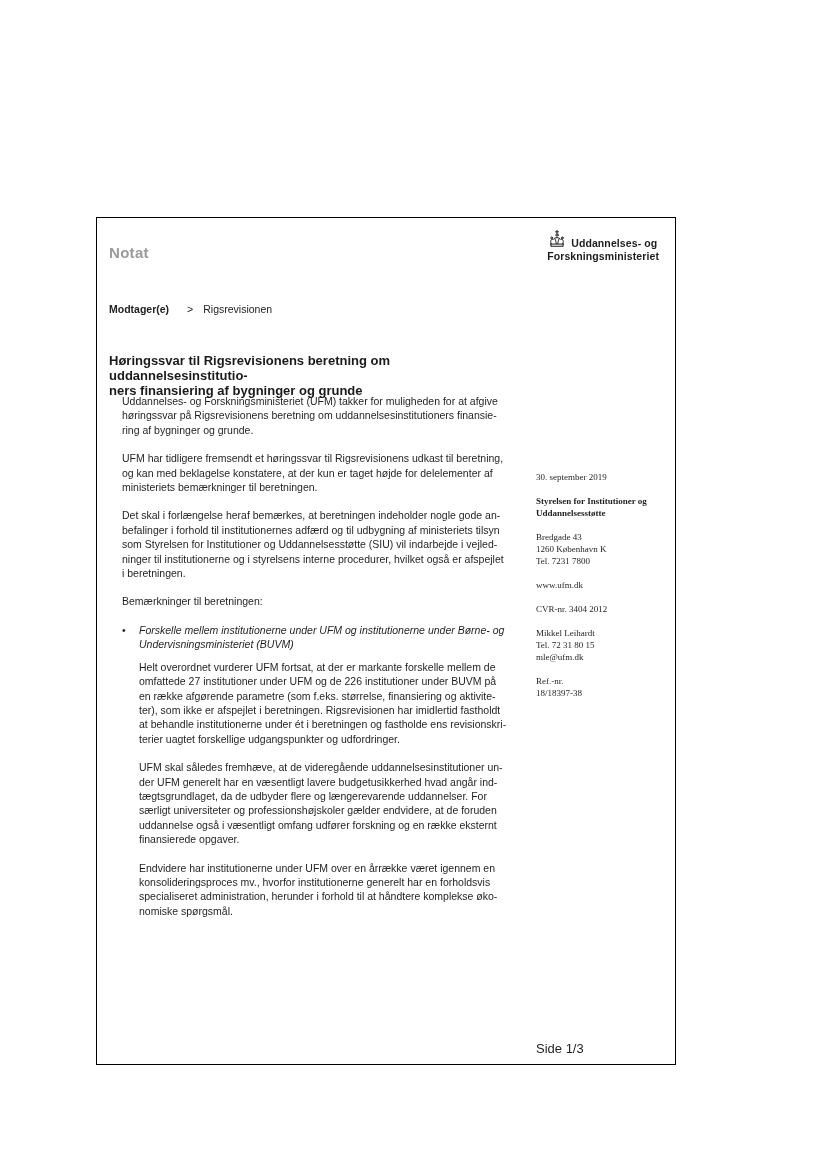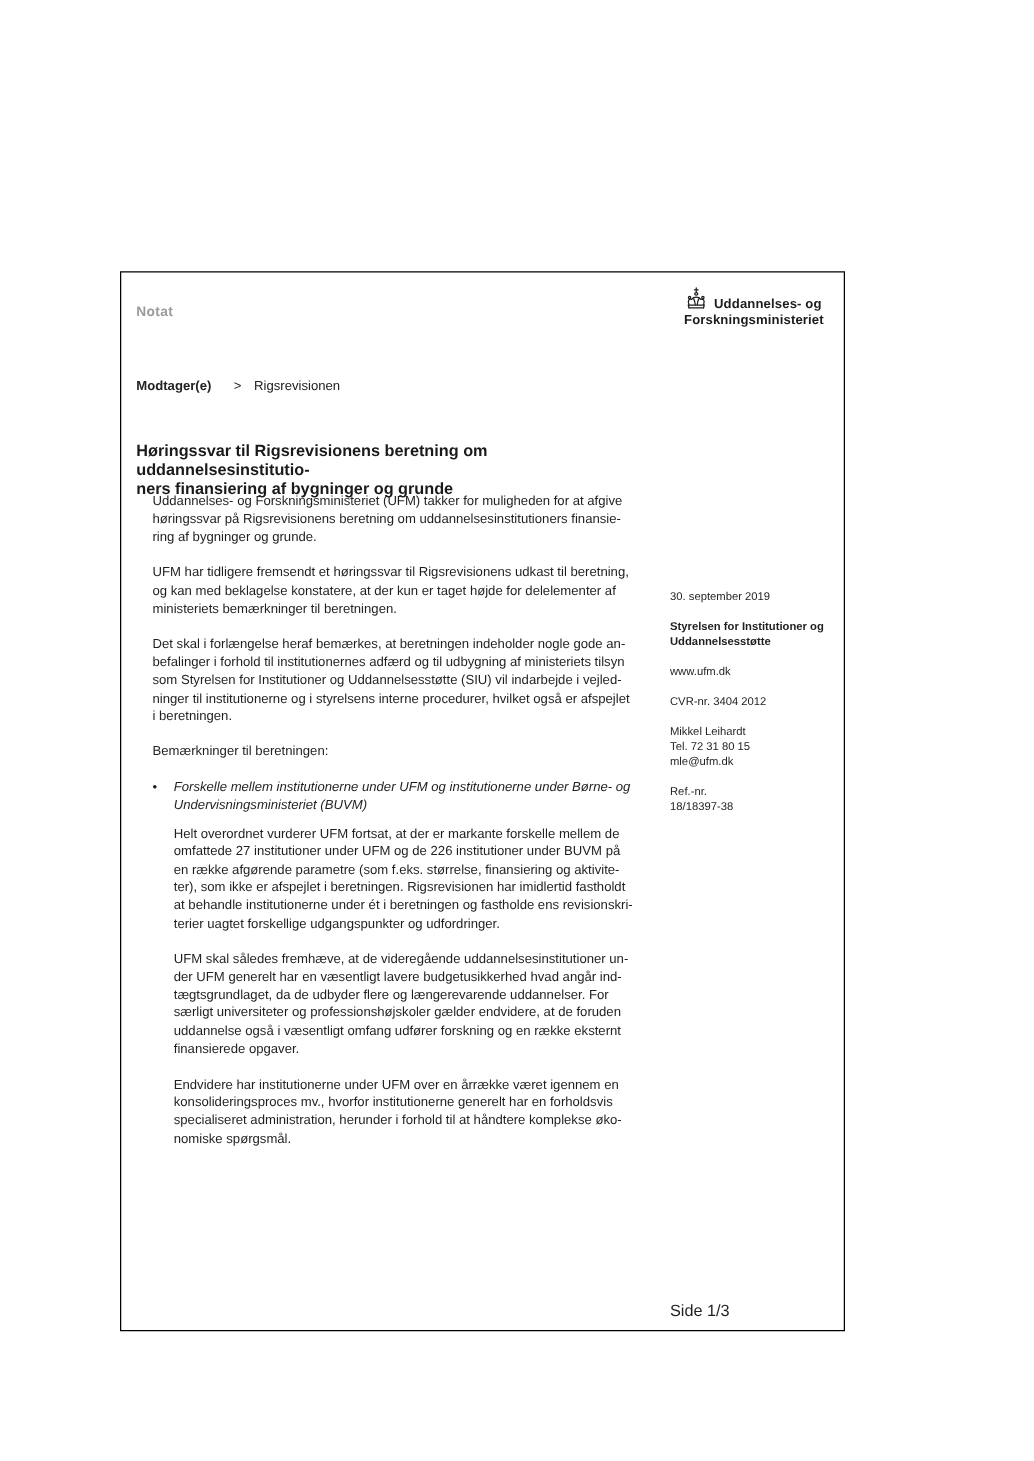--- a/index.html
+++ b/index.html
@@ -5,21 +5,21 @@
   html,body{margin:0;padding:0;background:#ffffff;}
   body{width:827px;height:1169px;position:relative;font-family:"Liberation Sans",sans-serif;color:#222;}
   .canvas{position:absolute;inset:0;background:#ffffff;}
   .page{
     position:absolute;left:96px;top:217px;width:578px;height:846px;
     background:#ffffff;border:1.5px solid #000;
   }
   .pre{white-space:pre-line;}
   .notat{
     position:absolute;left:12px;top:26px;
-    font-size:11px;font-weight:bold;color:#9b9b9b;letter-spacing:.3px;
+    font-size:15px;font-weight:bold;color:#9b9b9b;letter-spacing:.3px;
   }
   .logo{position:absolute;right:16px;top:11px;font-weight:bold;font-size:10.5px;line-height:12px;color:#1d1d1b;letter-spacing:.1px;}
   .logo-row{display:flex;align-items:flex-end;gap:4px;}
   .logo-row svg{display:block;margin-bottom:-1px;}
   .logo-line2{margin-top:1px;}
   .recipient{position:absolute;left:12px;top:85px;font-size:10.5px;}
   .recipient .lbl{font-weight:bold;}
   .recipient .sep{margin:0 10px 0 18px;}
   .title{
     position:absolute;left:12px;top:135px;width:420px;margin:0;
@@ -29,21 +29,21 @@
     position:absolute;left:25px;top:176px;width:412px;
     font-size:10.5px;line-height:14.4px;color:#1f1f1f;
   }
   .bodycol p{margin:0 0 14px 0;}
   .bullet-item{display:flex;margin:0 0 8px 0;}
   .bullet-marker{width:17px;flex:0 0 17px;}
   .bullet-text{font-style:italic;}
   .indent{padding-left:17px;}
   .sidebar{
     position:absolute;left:439px;top:253px;width:140px;
-    font-size:9px;line-height:12px;color:#1f1f1f;
+    font-size:9px;line-height:12px;color:#1f1f1f;font-family:Liberation Serif, serif;
   }
   .sidebar .group{margin:0 0 12px 0;}
   .sidebar .bold{font-weight:bold;}
   .footer{
     position:absolute;left:439px;top:823px;font-size:13px;color:#1f1f1f;
   }
 </style>
 </head>
 <body>
 
@@ -115,20 +115,23 @@
 konsolideringsproces mv., hvorfor institutionerne generelt har en forholdsvis
 specialiseret administration, herunder i forhold til at håndtere komplekse øko-
 nomiske spørgsmål.</p>
       </div>
     </div>
 
     <aside class="sidebar">
       <div class="group">30. september 2019</div>
       <div class="group bold pre">Styrelsen for Institutioner og
 Uddannelsesstøtte</div>
+      <div class="group pre">Bredgade 43
+1260 København K
+Tel. 7231 7800</div>
       <div class="group">www.ufm.dk</div>
       <div class="group">CVR-nr. 3404 2012</div>
       <div class="group pre">Mikkel Leihardt
 Tel. 72 31 80 15
 mle@ufm.dk</div>
       <div class="group">
         <div>Ref.-nr.</div>
         <div>18/18397-38</div>
       </div>
     </aside>

